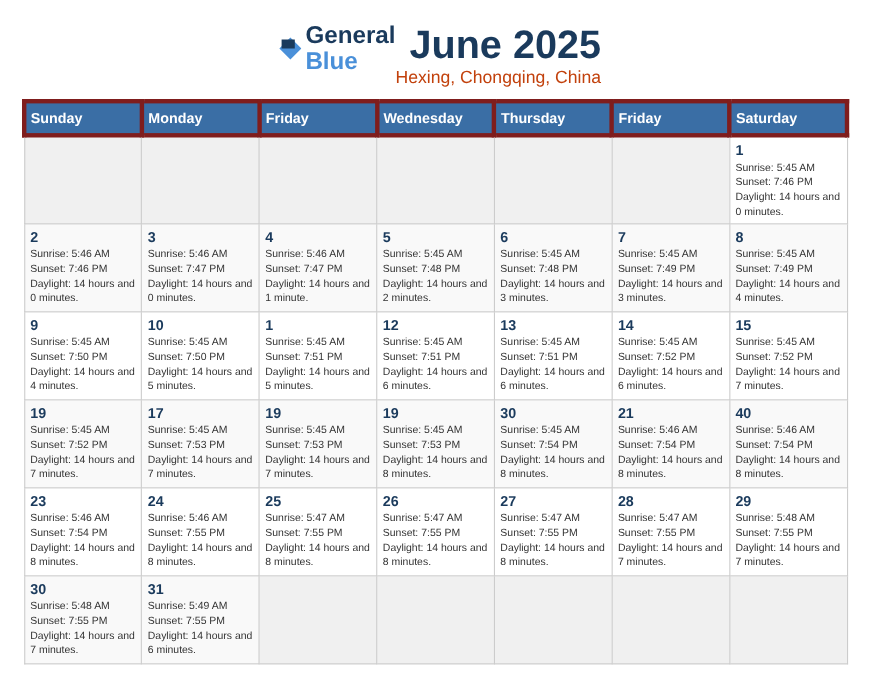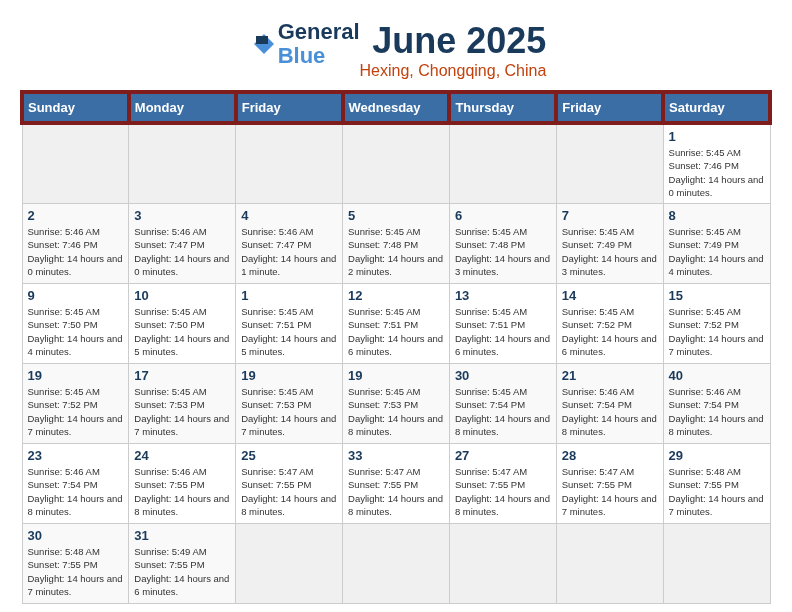--- a/index.html
+++ b/index.html
@@ -231,21 +231,21 @@
         </td>
         <td>
           <span class="day-number">24</span>
           <div class="day-info">Sunrise: 5:46 AM<br>Sunset: 7:55 PM<br>Daylight: 14 hours and 8 minutes.</div>
         </td>
         <td>
           <span class="day-number">25</span>
           <div class="day-info">Sunrise: 5:47 AM<br>Sunset: 7:55 PM<br>Daylight: 14 hours and 8 minutes.</div>
         </td>
         <td>
-          <span class="day-number">33</span>
+          <span class="day-number">26</span>
           <div class="day-info">Sunrise: 5:47 AM<br>Sunset: 7:55 PM<br>Daylight: 14 hours and 8 minutes.</div>
         </td>
         <td>
           <span class="day-number">27</span>
           <div class="day-info">Sunrise: 5:47 AM<br>Sunset: 7:55 PM<br>Daylight: 14 hours and 8 minutes.</div>
         </td>
         <td>
           <span class="day-number">28</span>
           <div class="day-info">Sunrise: 5:47 AM<br>Sunset: 7:55 PM<br>Daylight: 14 hours and 7 minutes.</div>
         </td>

